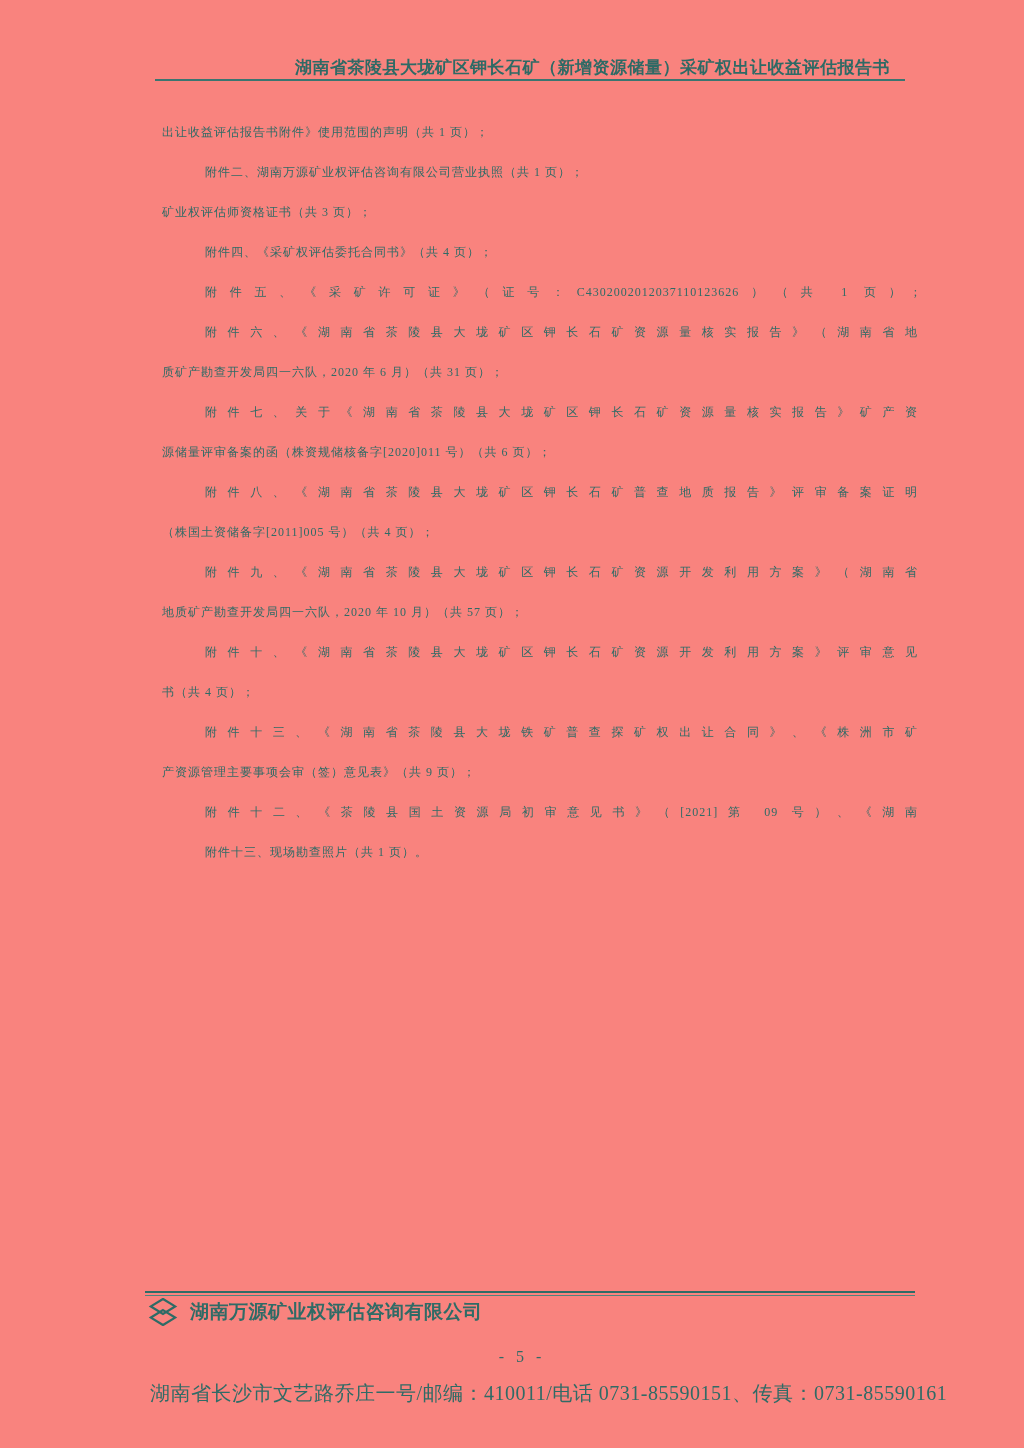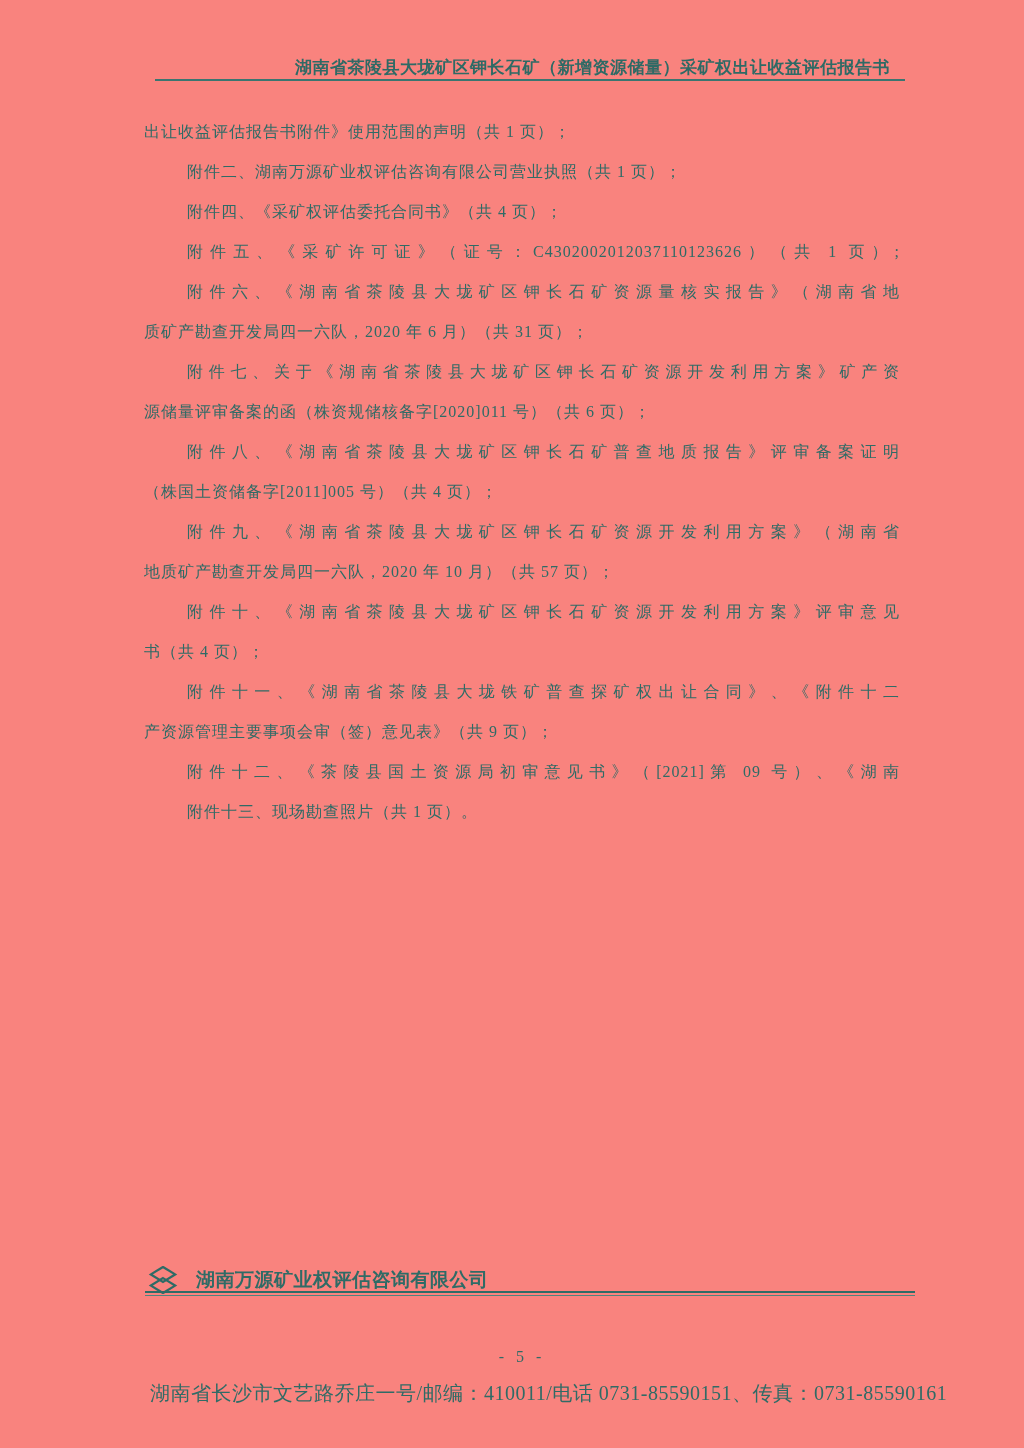--- a/index.html
+++ b/index.html
@@ -25,24 +25,24 @@
   .header-rule {
     position: absolute;
     top: 79px;
     left: 155px;
     width: 750px;
     height: 2px;
     background: #3b7570;
   }
   .doc-body {
     position: absolute;
-    left: 144px;
+    left: 162px;
     top: 112px;
     width: 756px;
-    font-size: 16px;
+    font-size: 12px;
     line-height: 40px;
   }
   .line {
     height: 40px;
     overflow: hidden;
     white-space: nowrap;
     letter-spacing: 1px;
   }
   .line.indent { padding-left: 43px; }
   .line.fill {
@@ -61,25 +61,25 @@
     position: absolute;
     top: 1295px;
     left: 145px;
     width: 770px;
     height: 1px;
     background: #4f837e;
   }
   .footer-company {
     position: absolute;
     left: 147px;
-    top: 1265px;
+    top: 1297px;
     height: 30px;
     display: flex;
     align-items: center;
-    gap: 17px;
+    gap: 11px;
     font-size: 19px;
     font-weight: bold;
     letter-spacing: 0.5px;
   }
   .logo-icon { display: inline-block; width: 32px; height: 28px; }
   .footer-address {
     position: absolute;
     left: 150px;
     top: 1380px;
     font-size: 20px;
@@ -100,33 +100,34 @@
 <body>
 
 <div class="page">
 
   <div class="header-title">湖南省茶陵县大垅矿区钾长石矿（新增资源储量）采矿权出让收益评估报告书</div>
   <div class="header-rule"></div>
 
   <div class="doc-body">
     <div class="line">出让收益评估报告书附件》使用范围的声明（共 1 页）；</div>
     <div class="line indent">附件二、湖南万源矿业权评估咨询有限公司营业执照（共 1 页）；</div>
+    <div class="line">矿业权评估师资格证书（共 3 页）；</div>
     <div class="line indent">附件四、《采矿权评估委托合同书》（共 4 页）；</div>
     <div class="line indent fill">附件五、《采矿许可证》（证号：C4302002012037110123626）（共 1 页）;</div>
     <div class="line indent fill">附件六、《湖南省茶陵县大垅矿区钾长石矿资源量核实报告》（湖南省地</div>
     <div class="line">质矿产勘查开发局四一六队，2020 年 6 月）（共 31 页）；</div>
-    <div class="line indent fill">附件七、关于《湖南省茶陵县大垅矿区钾长石矿资源开发利用方案》矿产资</div>
+    <div class="line indent fill">附件七、关于《湖南省茶陵县大垅矿区钾长石矿资源量核实报告》矿产资</div>
     <div class="line">源储量评审备案的函（株资规储核备字[2020]011 号）（共 6 页）；</div>
     <div class="line indent fill">附件八、《湖南省茶陵县大垅矿区钾长石矿普查地质报告》评审备案证明</div>
     <div class="line">（株国土资储备字[2011]005 号）（共 4 页）；</div>
     <div class="line indent fill">附件九、《湖南省茶陵县大垅矿区钾长石矿资源开发利用方案》（湖南省</div>
     <div class="line">地质矿产勘查开发局四一六队，2020 年 10 月）（共 57 页）；</div>
     <div class="line indent fill">附件十、《湖南省茶陵县大垅矿区钾长石矿资源开发利用方案》评审意见</div>
     <div class="line">书（共 4 页）；</div>
-    <div class="line indent fill">附件十一、《湖南省茶陵县大垅铁矿普查探矿权出让合同》、《附件十二</div>
+    <div class="line indent fill">附件十三、《湖南省茶陵县大垅铁矿普查探矿权出让合同》、《株洲市矿</div>
     <div class="line">产资源管理主要事项会审（签）意见表》（共 9 页）；</div>
     <div class="line indent fill">附件十二、《茶陵县国土资源局初审意见书》（[2021]第 09 号）、《湖南</div>
     <div class="line indent">附件十三、现场勘查照片（共 1 页）。</div>
   </div>
 
   <div class="footer-rule-1"></div>
   <div class="footer-rule-2"></div>
 
   <div class="footer-company">
     <span class="logo-icon">

